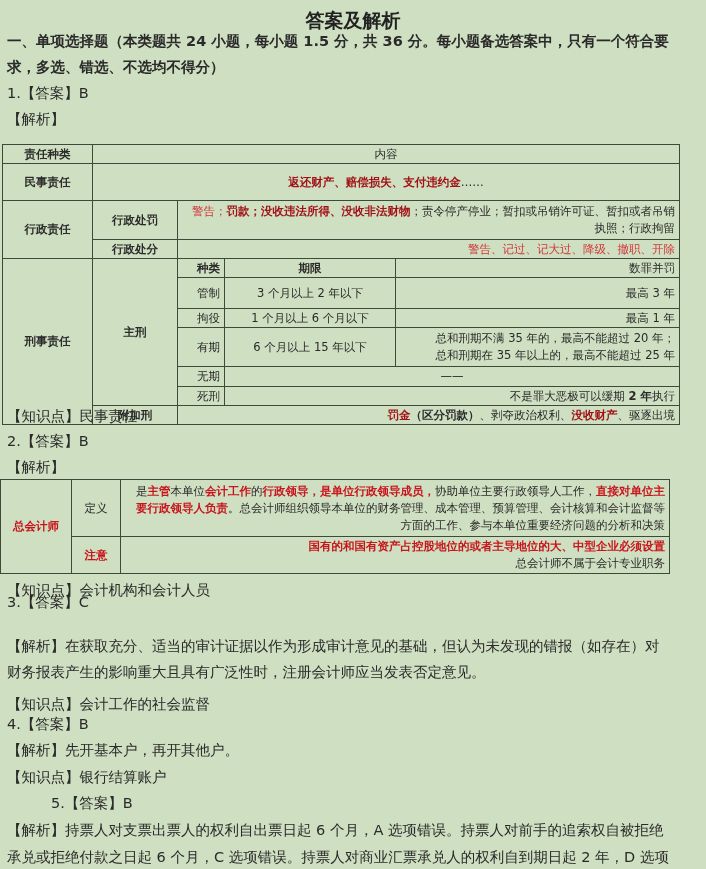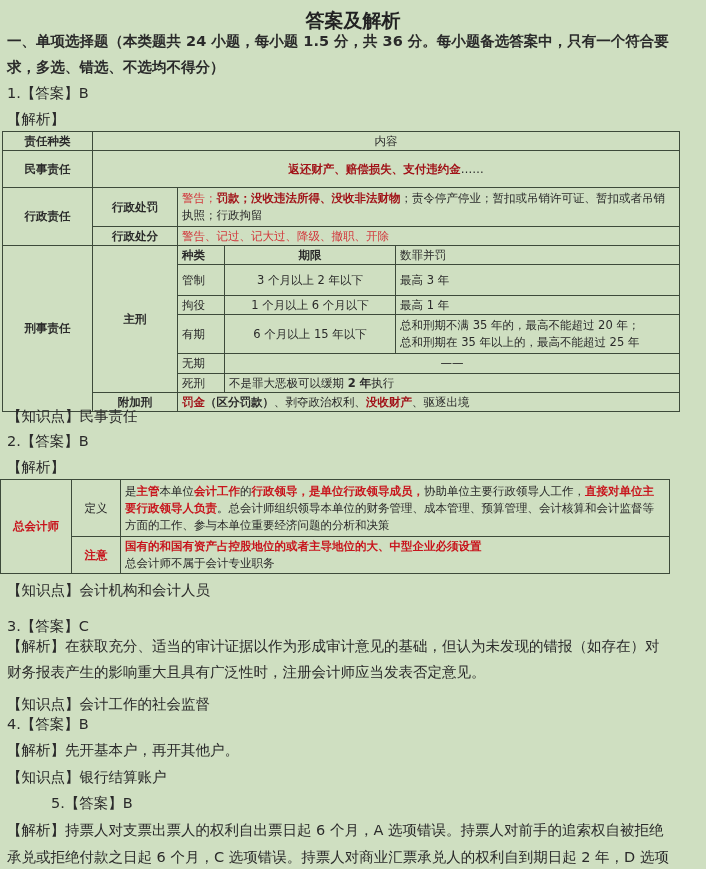--- a/index.html
+++ b/index.html
@@ -21,25 +21,25 @@
   }
   .line.bold { font-weight: bold; font-size: 14.5px; }
   .red { color: #c8141c; }
   .dred { color: #a11218; font-weight: bold; }
   .lred { color: #d2353a; }
   .b { font-weight: bold; }
 
   table { border-collapse: collapse; position: absolute; table-layout: fixed; }
   td {
     border: 1px solid #3d4a3a; padding: 0 4px; font-size: 11.5px; line-height: 17px;
-    vertical-align: middle; color: #2a2a2a; overflow: hidden;
+    vertical-align: middle; color: #2a2a2a; overflow: hidden; text-align: right;
   }
   td.c { text-align: center; }
   td.hd { font-weight: bold; text-align: center; }
-  .t1 { left: 2px; top: 131px; width: 677px; }
+  .t1 { left: 2px; top: 144px; width: 677px; }
   .t2 { left: 0px; top: 479px; width: 669px; }
   .t2 td { font-size: 11.5px; line-height: 17px; }
 </style>
 </head>
 <body>
 
 <div class="title">答案及解析</div>
 <div class="line bold" style="top:31px;">一、单项选择题（本类题共 24 小题，每小题 1.5 分，共 36 分。每小题备选答案中，只有一个符合要</div>
 <div class="line bold" style="top:57px;">求，多选、错选、不选均不得分）</div>
 
@@ -132,21 +132,21 @@
     <td class="c red b">注意</td>
     <td>
           <div class="red b">国有的和国有资产占控股地位的或者主导地位的大、中型企业必须设置</div>
           <div>总会计师不属于会计专业职务</div>
         </td>
   </tr>
 </tbody>
   </table>
 
 <div class="line" style="top:580px;">【知识点】会计机构和会计人员</div>
-<div class="line" style="top:616px;text-align:right;">3.【答案】C</div>
+<div class="line" style="top:592px;text-align:right;">3.【答案】C</div>
 <div class="line" style="top:636px;">【解析】在获取充分、适当的审计证据以作为形成审计意见的基础，但认为未发现的错报（如存在）对</div>
 <div class="line" style="top:662px;">财务报表产生的影响重大且具有广泛性时，注册会计师应当发表否定意见。</div>
 <div class="line" style="top:676px;margin-top:18px;">【知识点】会计工作的社会监督</div>
 <div class="line" style="top:714px;">4.【答案】B</div>
 <div class="line" style="top:740px;">【解析】先开基本户，再开其他户。</div>
 <div class="line" style="top:767px;">【知识点】银行结算账户</div>
 <div class="line" style="top:793px;margin-left:44px;">5.【答案】B</div>
 <div class="line" style="top:820px;">【解析】持票人对支票出票人的权利自出票日起 6 个月，A 选项错误。持票人对前手的追索权自被拒绝</div>
 <div class="line" style="top:847px;">承兑或拒绝付款之日起 6 个月，C 选项错误。持票人对商业汇票承兑人的权利自到期日起 2 年，D 选项</div>
 

